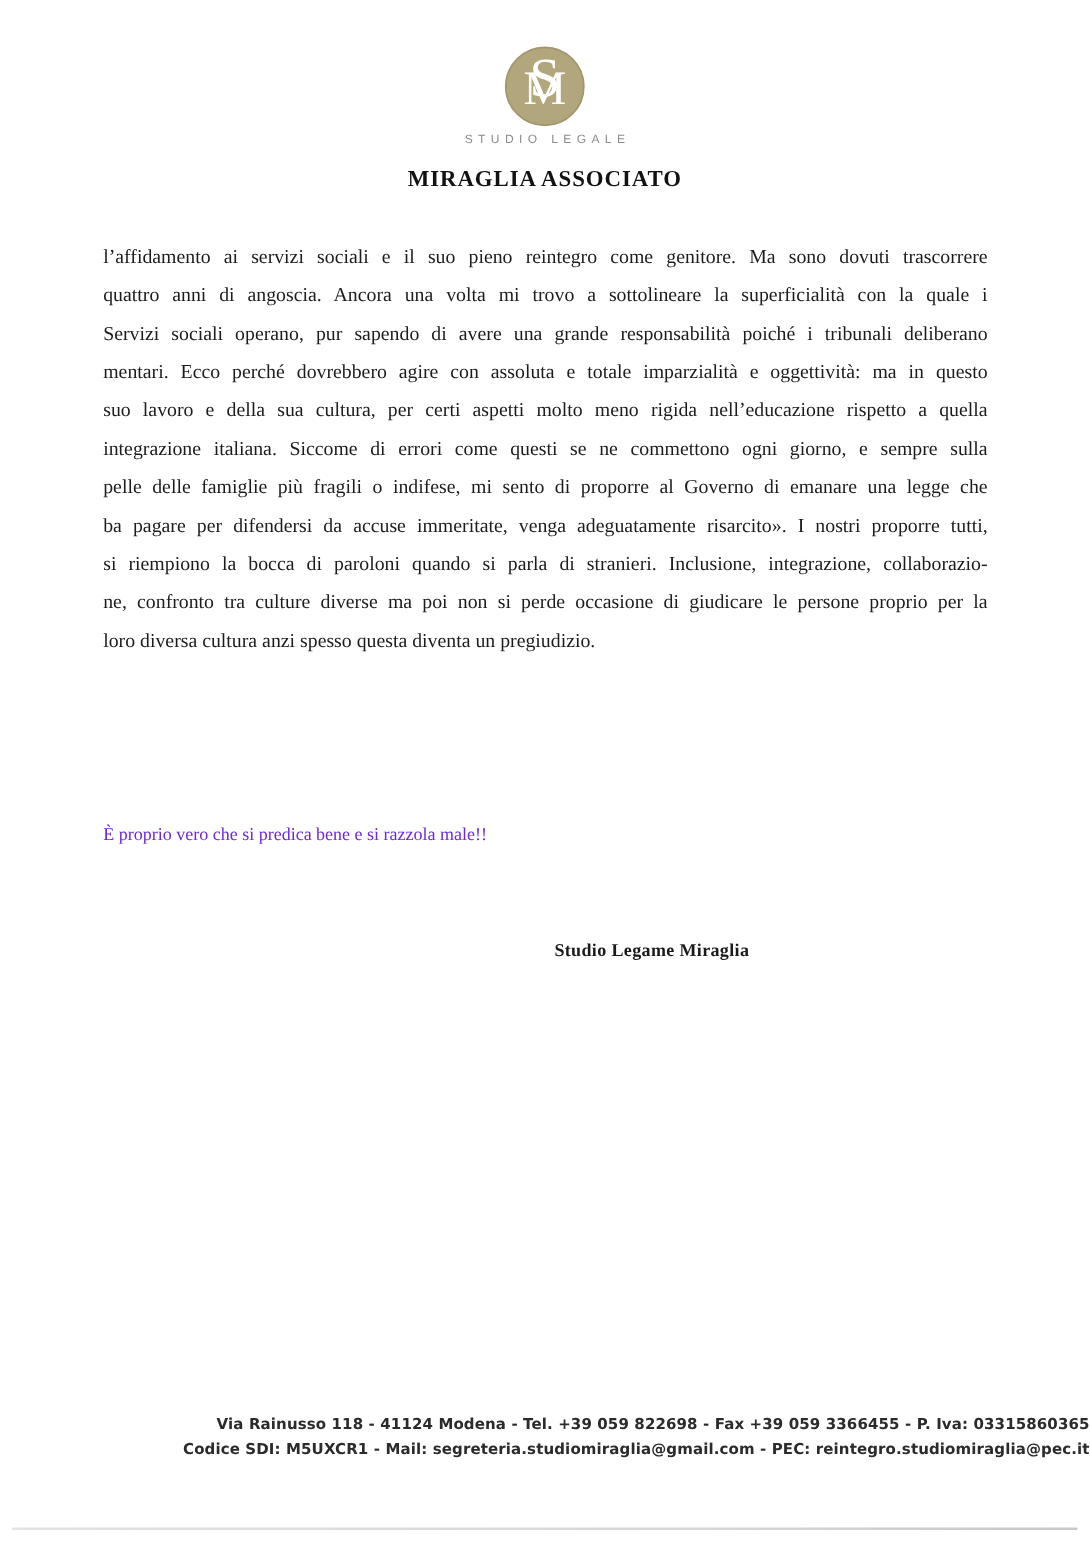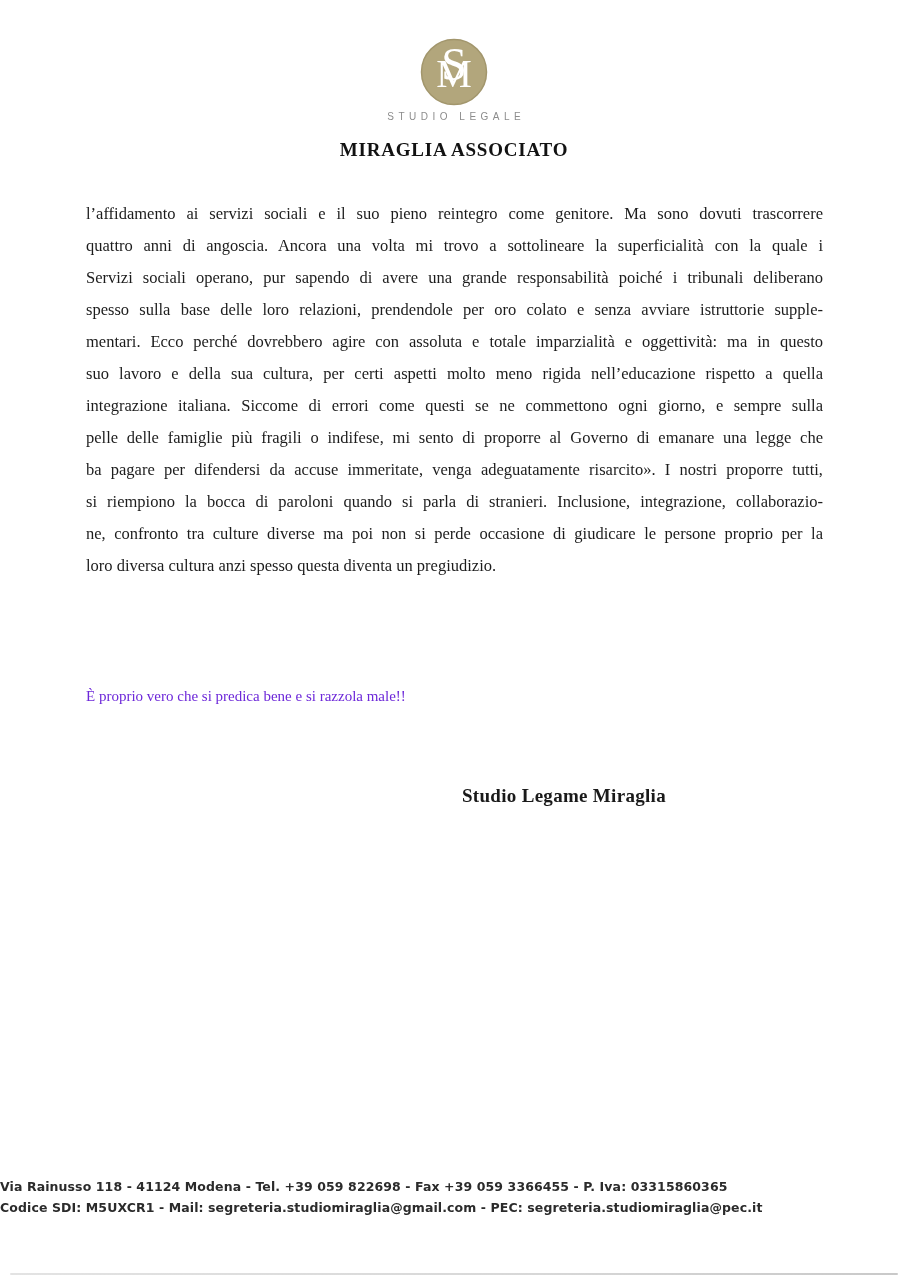--- a/index.html
+++ b/index.html
@@ -62,30 +62,30 @@
     text-align-last:left;
   }
   .closing-line {
     position:absolute; top:680px; left:86px; width:737px;
     font-size:15px;
     line-height:32px;
     color:#6d28d9;
   }
   .signature {
     position:absolute; top:785px; left:462px;
-    font-size:19px;
+    font-size:15px;
     font-weight:bold;
     color:#1a1a1a;
     letter-spacing:0.3px;
   }
 
   
   .footer {
     position:absolute; top:1176px; left:0; width:908px;
-    text-align:left;
+    text-align:right;
     font-family:"DejaVu Sans", "Liberation Sans", sans-serif;
     font-size:12.5px;
     font-weight:600;
     color:#2b2b2b;
     line-height:21px;
     letter-spacing:0.1px;
   }
   .scan-edge-line {
     position:absolute; top:1273px; left:10px; width:888px; height:2px;
     background:linear-gradient(to right, #e3e3e3, #d7d7d7 60%, #c9c9c9);
@@ -104,35 +104,34 @@
       <text x="34" y="42" class="mono-s">S</text>
     </svg>
     <div class="studio-label">STUDIO LEGALE</div>
     <div class="firm-name">MIRAGLIA ASSOCIATO</div>
   </div>
 
   <div class="body-text">
       <div class="body-line">l’affidamento ai servizi sociali e il suo pieno reintegro come genitore. Ma sono dovuti trascorrere</div>
       <div class="body-line">quattro anni di angoscia. Ancora una volta mi trovo a sottolineare la superficialità con la quale i</div>
       <div class="body-line">Servizi sociali operano, pur sapendo di avere una grande responsabilità poiché i tribunali deliberano</div>
-      <div class="body-line">spesso sulla base delle loro relazioni, prendendole per oro colato e senza avviare istruttorie supple-</div>
       <div class="body-line">mentari. Ecco perché dovrebbero agire con assoluta e totale imparzialità e oggettività: ma in questo</div>
       <div class="body-line">suo lavoro e della sua cultura, per certi aspetti molto meno rigida nell’educazione rispetto a quella</div>
       <div class="body-line">integrazione italiana. Siccome di errori come questi se ne commettono ogni giorno, e sempre sulla</div>
       <div class="body-line">pelle delle famiglie più fragili o indifese, mi sento di proporre al Governo di emanare una legge che</div>
       <div class="body-line">ba pagare per difendersi da accuse immeritate, venga adeguatamente risarcito». I nostri proporre tutti,</div>
       <div class="body-line">si riempiono la bocca di paroloni quando si parla di stranieri. Inclusione, integrazione, collaborazio-</div>
       <div class="body-line">ne, confronto tra culture diverse ma poi non si perde occasione di giudicare le persone proprio per la</div>
       <div class="body-line last">loro diversa cultura anzi spesso questa diventa un pregiudizio.</div>
     </div>
 
   <div class="closing-line">È proprio vero che si predica bene e si razzola male!!</div>
 
   <div class="signature">Studio Legame Miraglia</div>
 
   <div class="footer">
     <div>Via Rainusso 118 - 41124 Modena - Tel. +39 059 822698 - Fax +39 059 3366455 - P. Iva: 03315860365</div>
-    <div>Codice SDI: M5UXCR1 - Mail: segreteria.studiomiraglia@gmail.com - PEC: segreteria.studiomiraglia@pec.it</div>
+    <div>Codice SDI: M5UXCR1 - Mail: segreteria.studiomiraglia@gmail.com - PEC: reintegro.studiomiraglia@pec.it</div>
   </div>
 
   <div class="scan-edge-line"></div>
 
 </div>
 
 </body></html>

